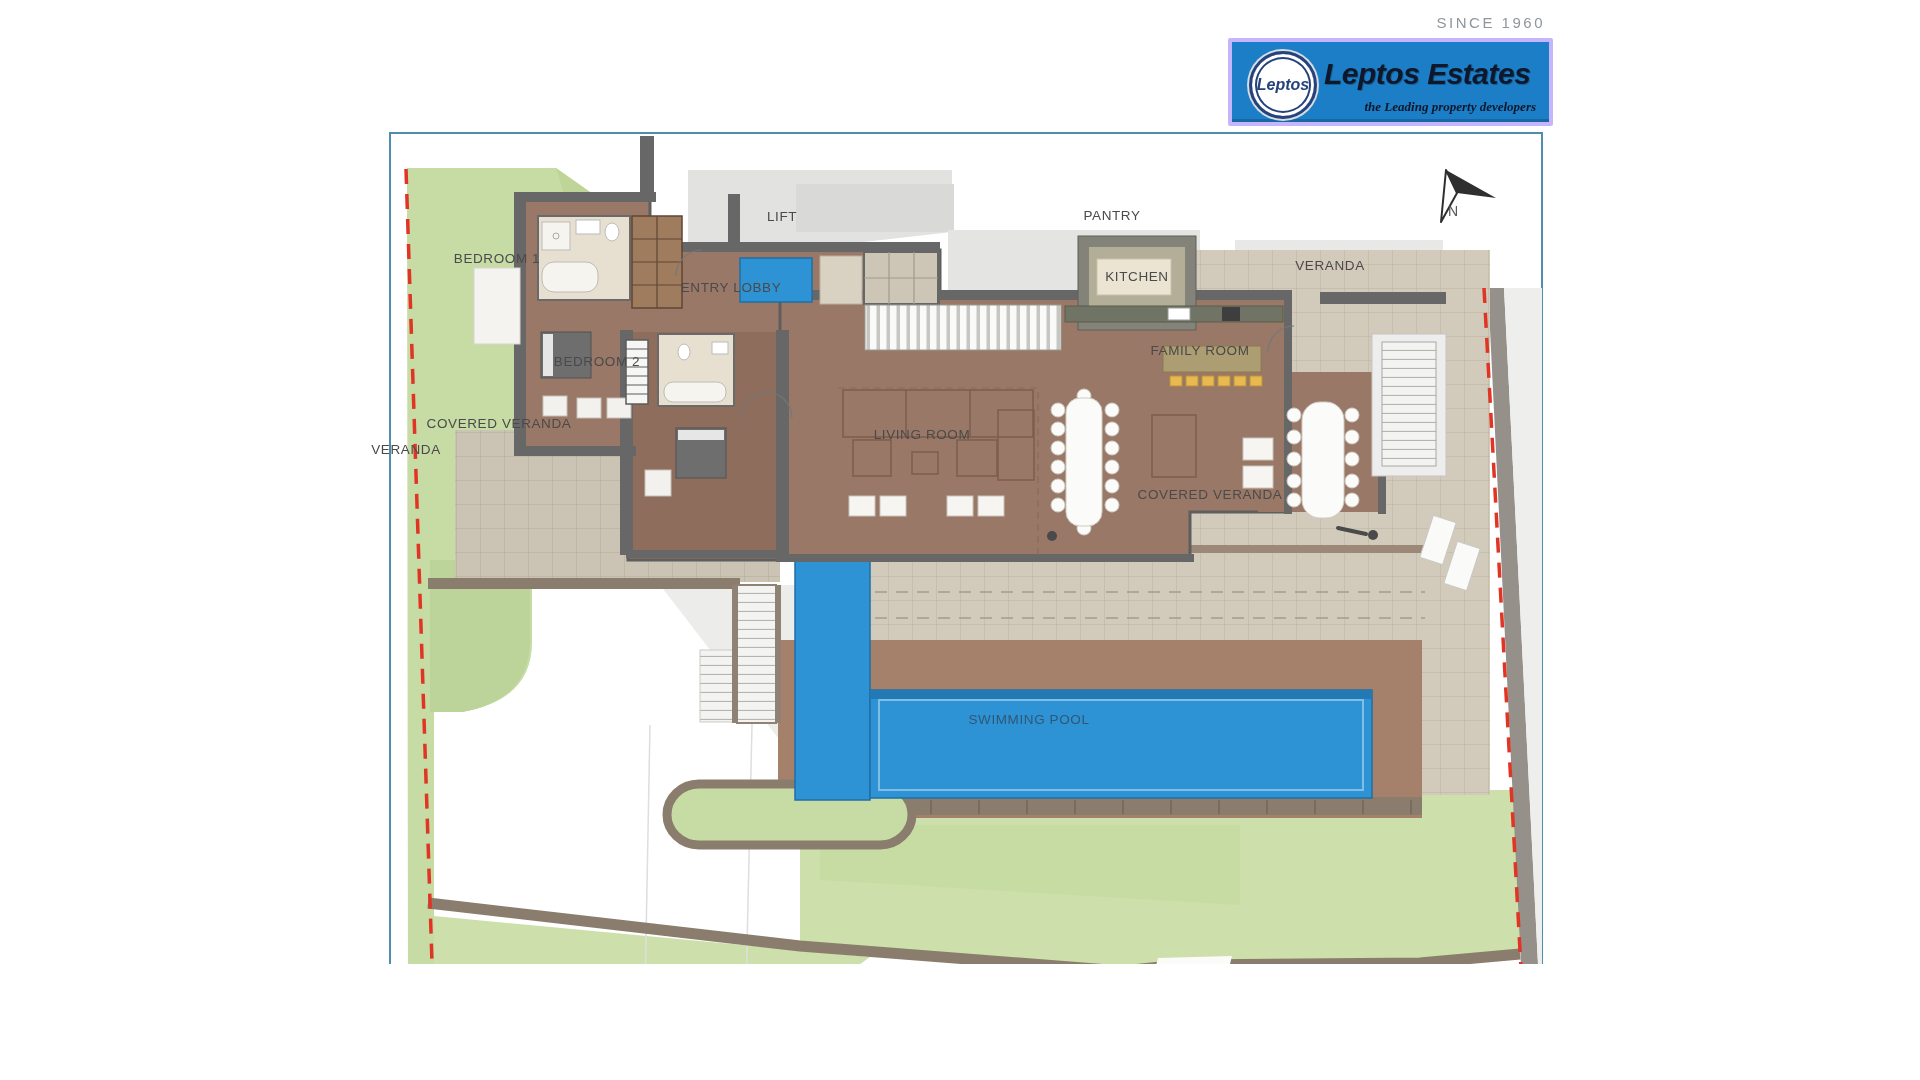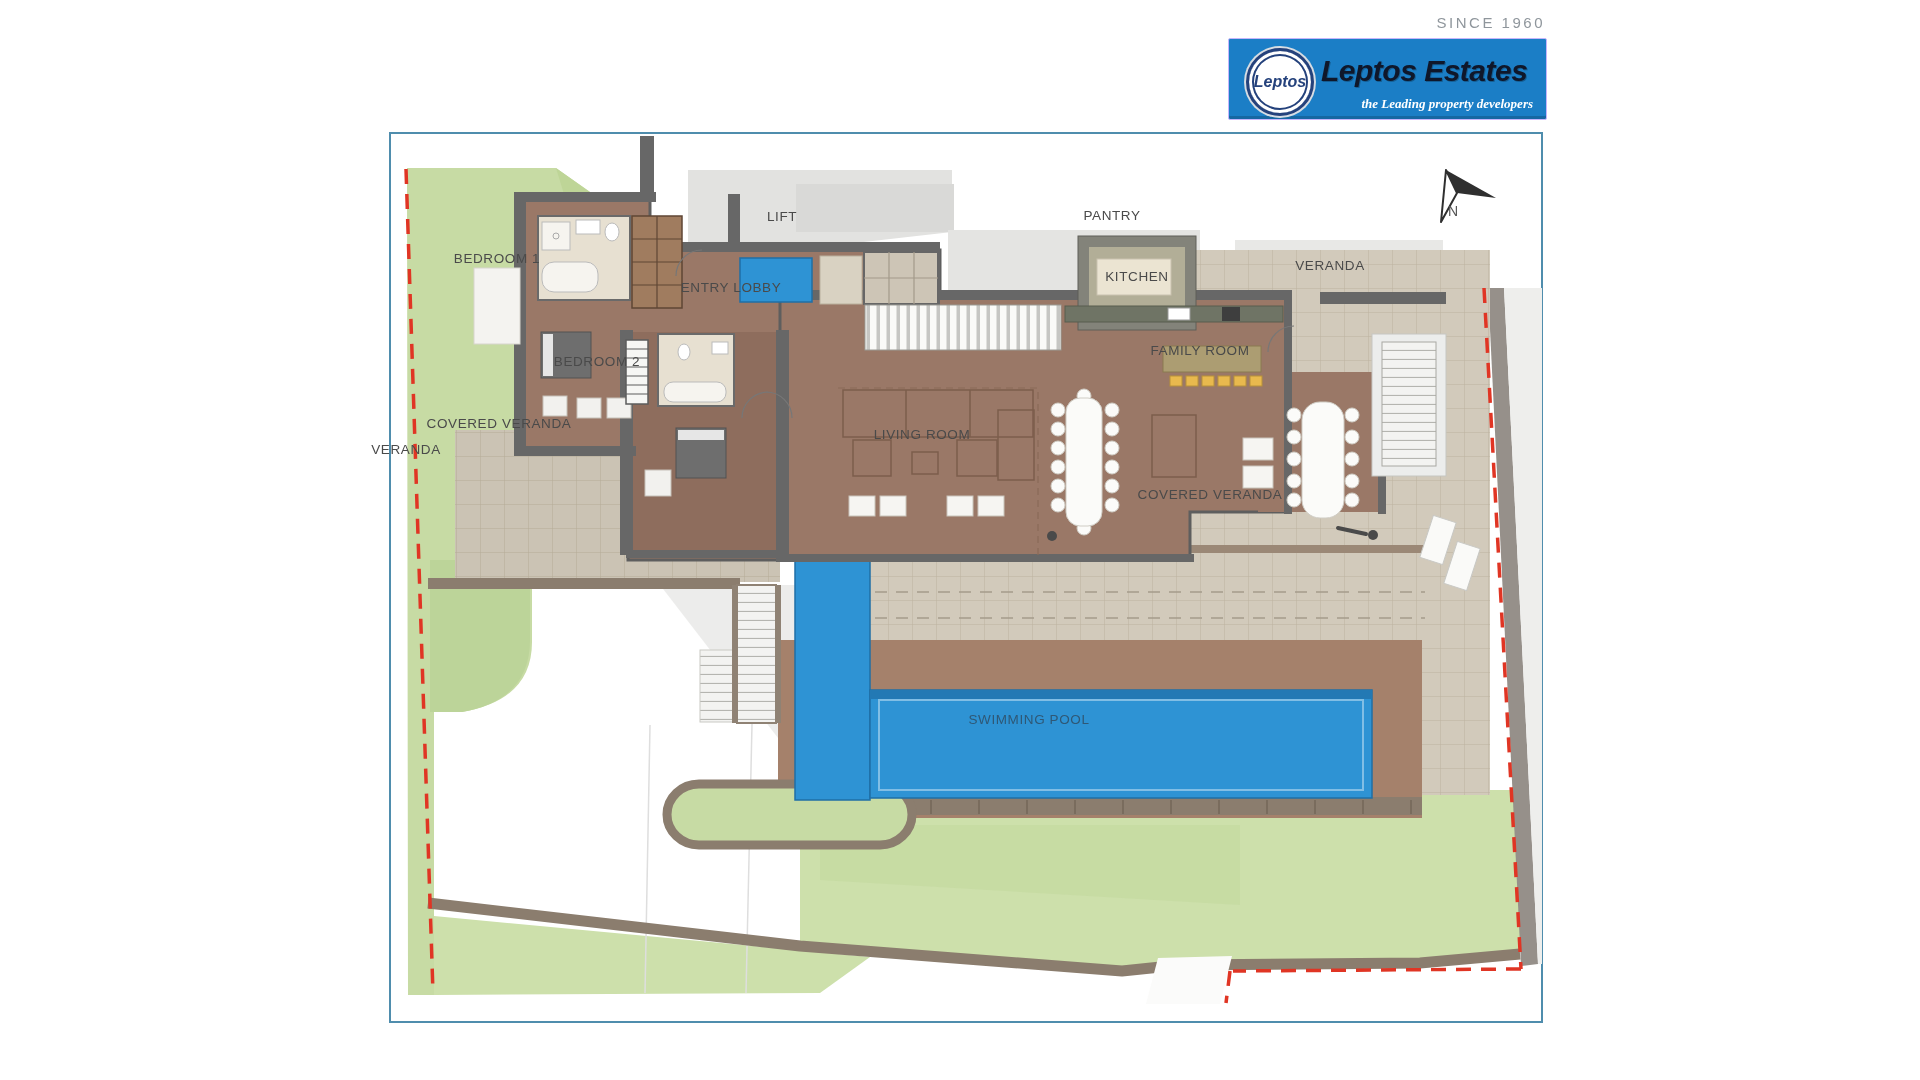--- a/index.html
+++ b/index.html
@@ -1,32 +1,32 @@
 <!DOCTYPE html>
 <html><head>
 <meta charset="utf-8">
 <style>
   html,body{margin:0;padding:0;background:#ffffff;}
-  .page{position:relative;width:1920px;height:1080px;background:#fff;overflow:hidden;
+  .page{position:relative;width:1920px;height:964px;background:#fff;overflow:hidden;
         font-family:"Liberation Sans",sans-serif;}
   
   .since{position:absolute;top:14px;right:375px;font-size:15px;letter-spacing:2.5px;
          color:#8f969c;}
   .logo{position:absolute;left:1228px;top:38px;width:317px;height:80px;background:#1b7ec6;
-        border:1px solid #c4b5fd;border-radius:2px;box-shadow:inset 0 -3px 0 rgba(0,0,0,.18);}
+        border:4px solid #c4b5fd;border-radius:2px;box-shadow:inset 0 -3px 0 rgba(0,0,0,.18);}
   .logo-circle{position:absolute;left:17px;top:9px;width:62px;height:62px;border-radius:50%;
         background:#fff;border:3px solid #25427c;
         box-shadow:inset 0 0 0 3px #fff, inset 0 0 0 5px #25427c, 0 0 0 2px #d7dde3;
         display:flex;align-items:center;justify-content:center;}
   .logo-circle span{font-size:16px;font-weight:bold;font-style:italic;color:#25427c;}
   .logo-brand{position:absolute;left:92px;top:15px;font-size:30px;font-weight:bold;
         font-style:italic;color:#0f172a;letter-spacing:-0.5px;white-space:nowrap;
         text-shadow:1px 1px 0 rgba(0,0,0,.25);}
   .logo-tagline{position:absolute;right:13px;top:57px;font-size:13px;font-style:italic;
-        font-weight:bold;font-family:"Liberation Serif",serif;color:#ffffff;white-space:nowrap;}
+        font-weight:bold;font-family:"Liberation Serif",serif;color:#0f172a;white-space:nowrap;}
   
   .room-label{font-family:"Liberation Sans",sans-serif;font-size:13.5px;fill:#4a4a4a;
         letter-spacing:.6px;text-anchor:middle;}
   .pool-label{fill:#2f5876;}
   .north-n{font-family:"Liberation Sans",sans-serif;font-size:14px;fill:#555;text-anchor:middle;}
 </style>
 </head>
 <body>
 
 <div class="page">

